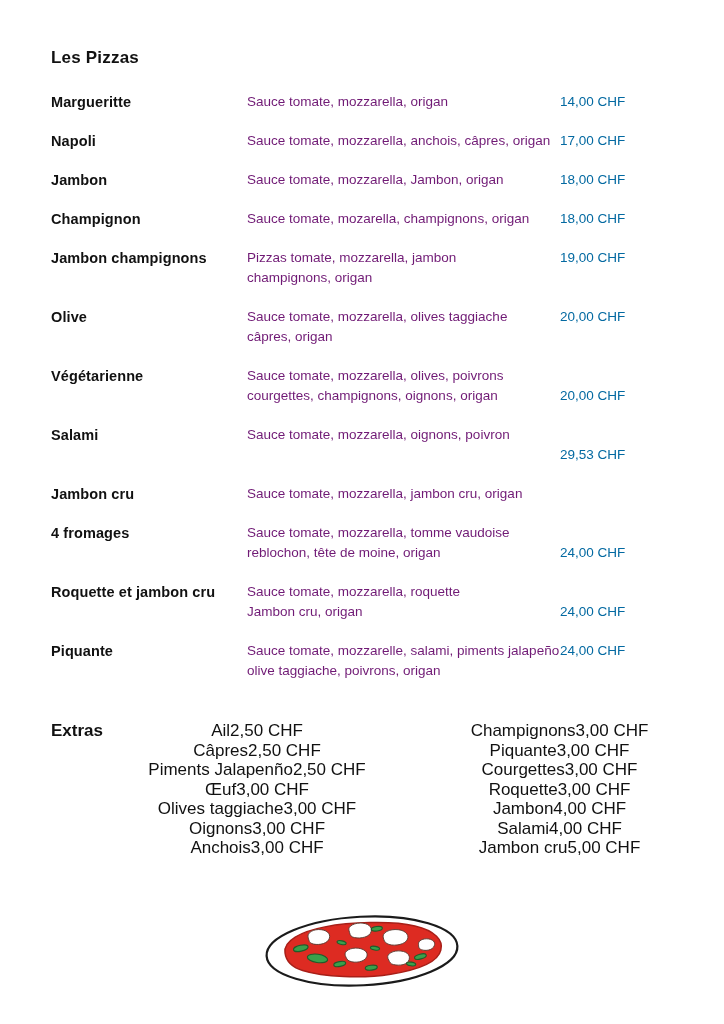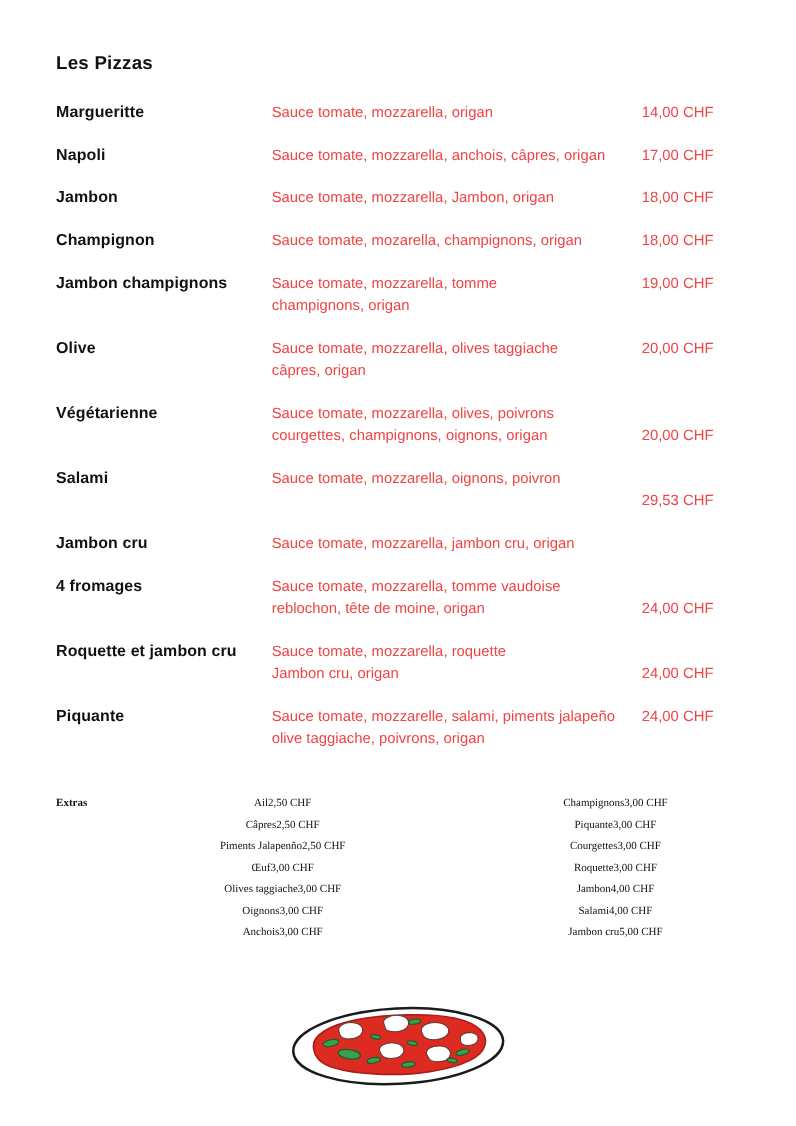--- a/index.html
+++ b/index.html
@@ -30,34 +30,33 @@
     margin-bottom: 19px;
     font-size: 13.5px;
     line-height: 20px;
   }
   .item-name {
     font-size: 14.5px;
     font-weight: bold;
     line-height: 20px;
     letter-spacing: 0.1px;
   }
-  .item-desc { color: #ef4444; }
+  .item-desc { color: #701a75; }
   .item-price {
-    text-align: center;
+    text-align: left;
     white-space: nowrap;
-    color: #ef4444;
+    color: #0369a1;
   }
   .price-line-2 { padding-top: 20px; }
   .extras {
     margin-top: 40px;
     display: grid;
     grid-template-columns: 72px 268px 60px 217px;
-    font-size: 10px;
+    font-size: 17px;
     line-height: 19.5px;
-    font-family: Liberation Serif, serif;
   }
   .extras-label { font-weight: bold; }
   .extras-col .extra-row {
     display: flex;
     justify-content: center;
   }
   .extra-price { white-space: nowrap; }
   .illustration-wrap {
     margin-top: 46px;
     display: flex;
@@ -96,21 +95,21 @@
       <div class="menu-row">
         <div class="item-name">Champignon</div>
         <div class="item-desc">
           <div>Sauce tomate, mozarella, champignons, origan</div>
         </div>
         <div class="item-price">18,00 CHF</div>
       </div>
       <div class="menu-row">
         <div class="item-name">Jambon champignons</div>
         <div class="item-desc">
-          <div>Sauce tomate, mozzarella, tomme</div>
+          <div>Pizzas tomate, mozzarella, jambon</div>
           <div>champignons, origan</div>
         </div>
         <div class="item-price">19,00 CHF</div>
       </div>
       <div class="menu-row">
         <div class="item-name">Olive</div>
         <div class="item-desc">
           <div>Sauce tomate, mozzarella, olives taggiache</div>
           <div>câpres, origan</div>
         </div>

